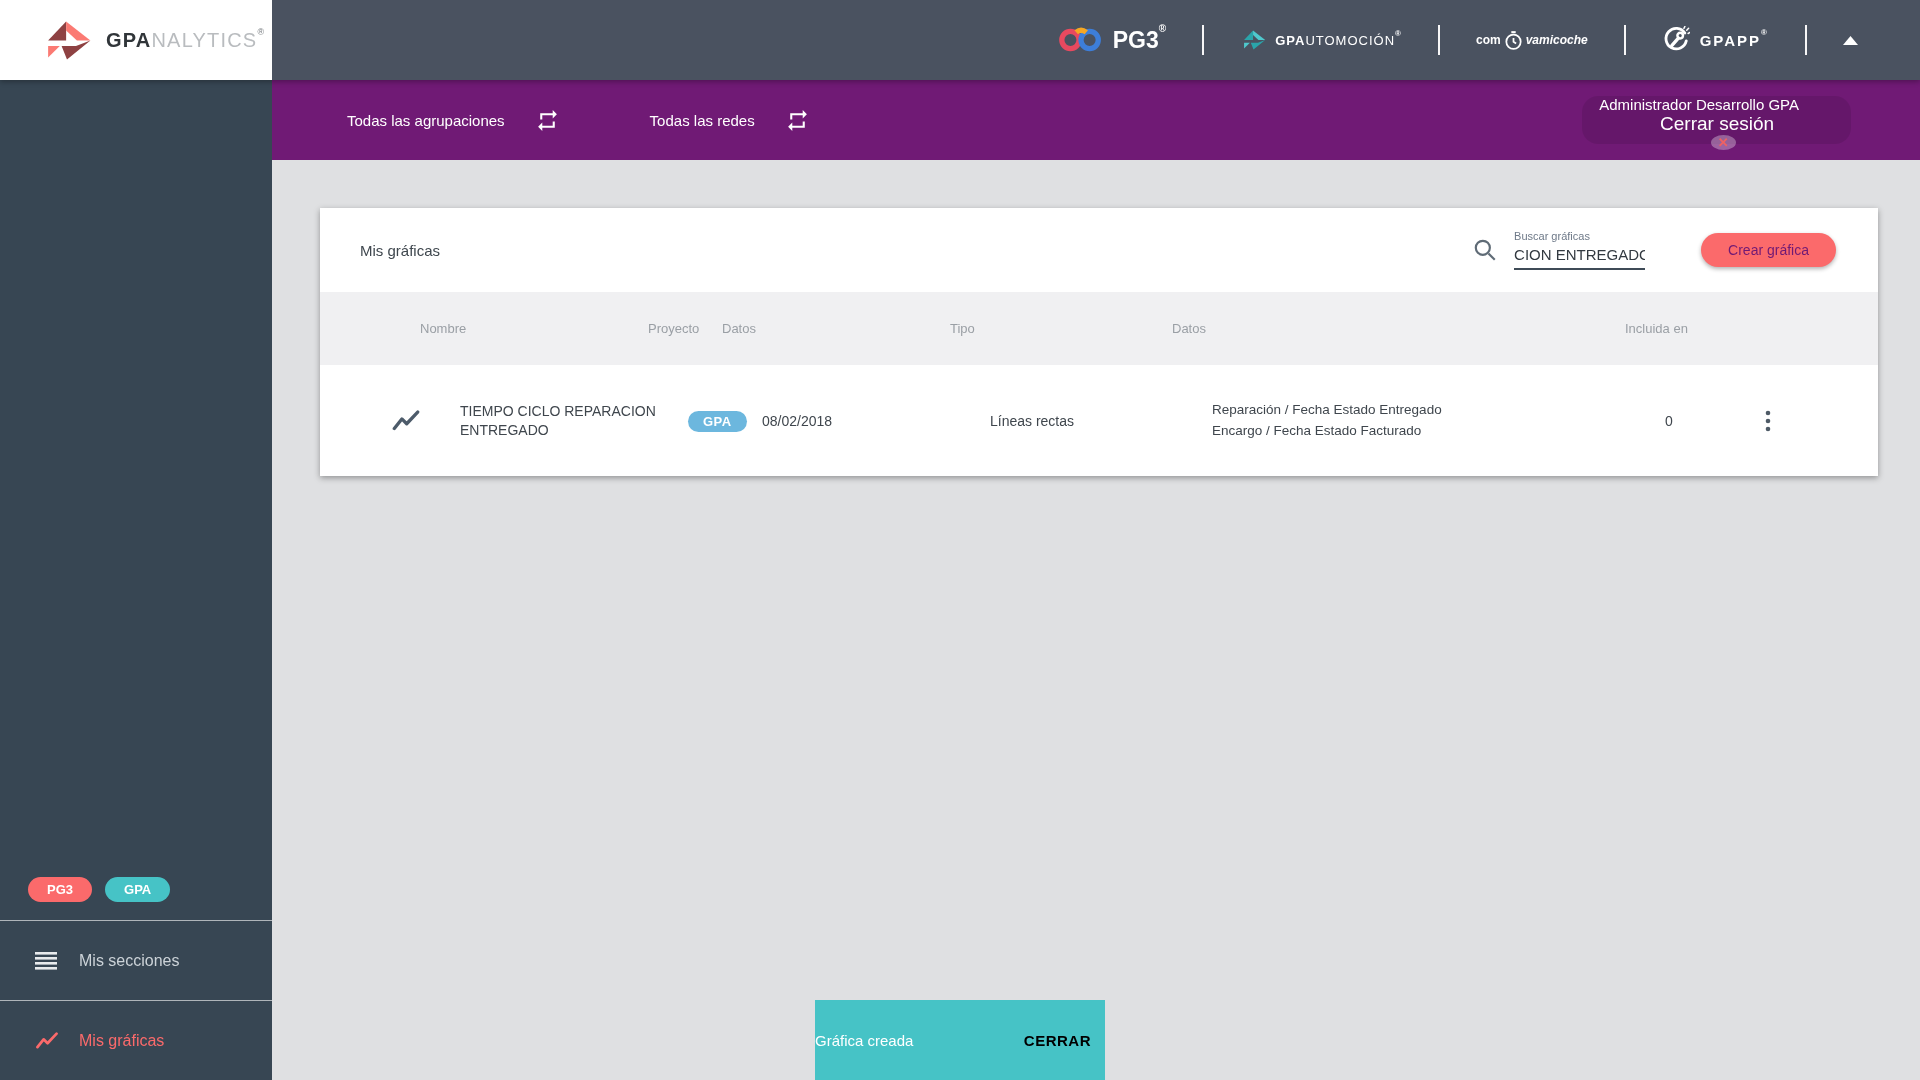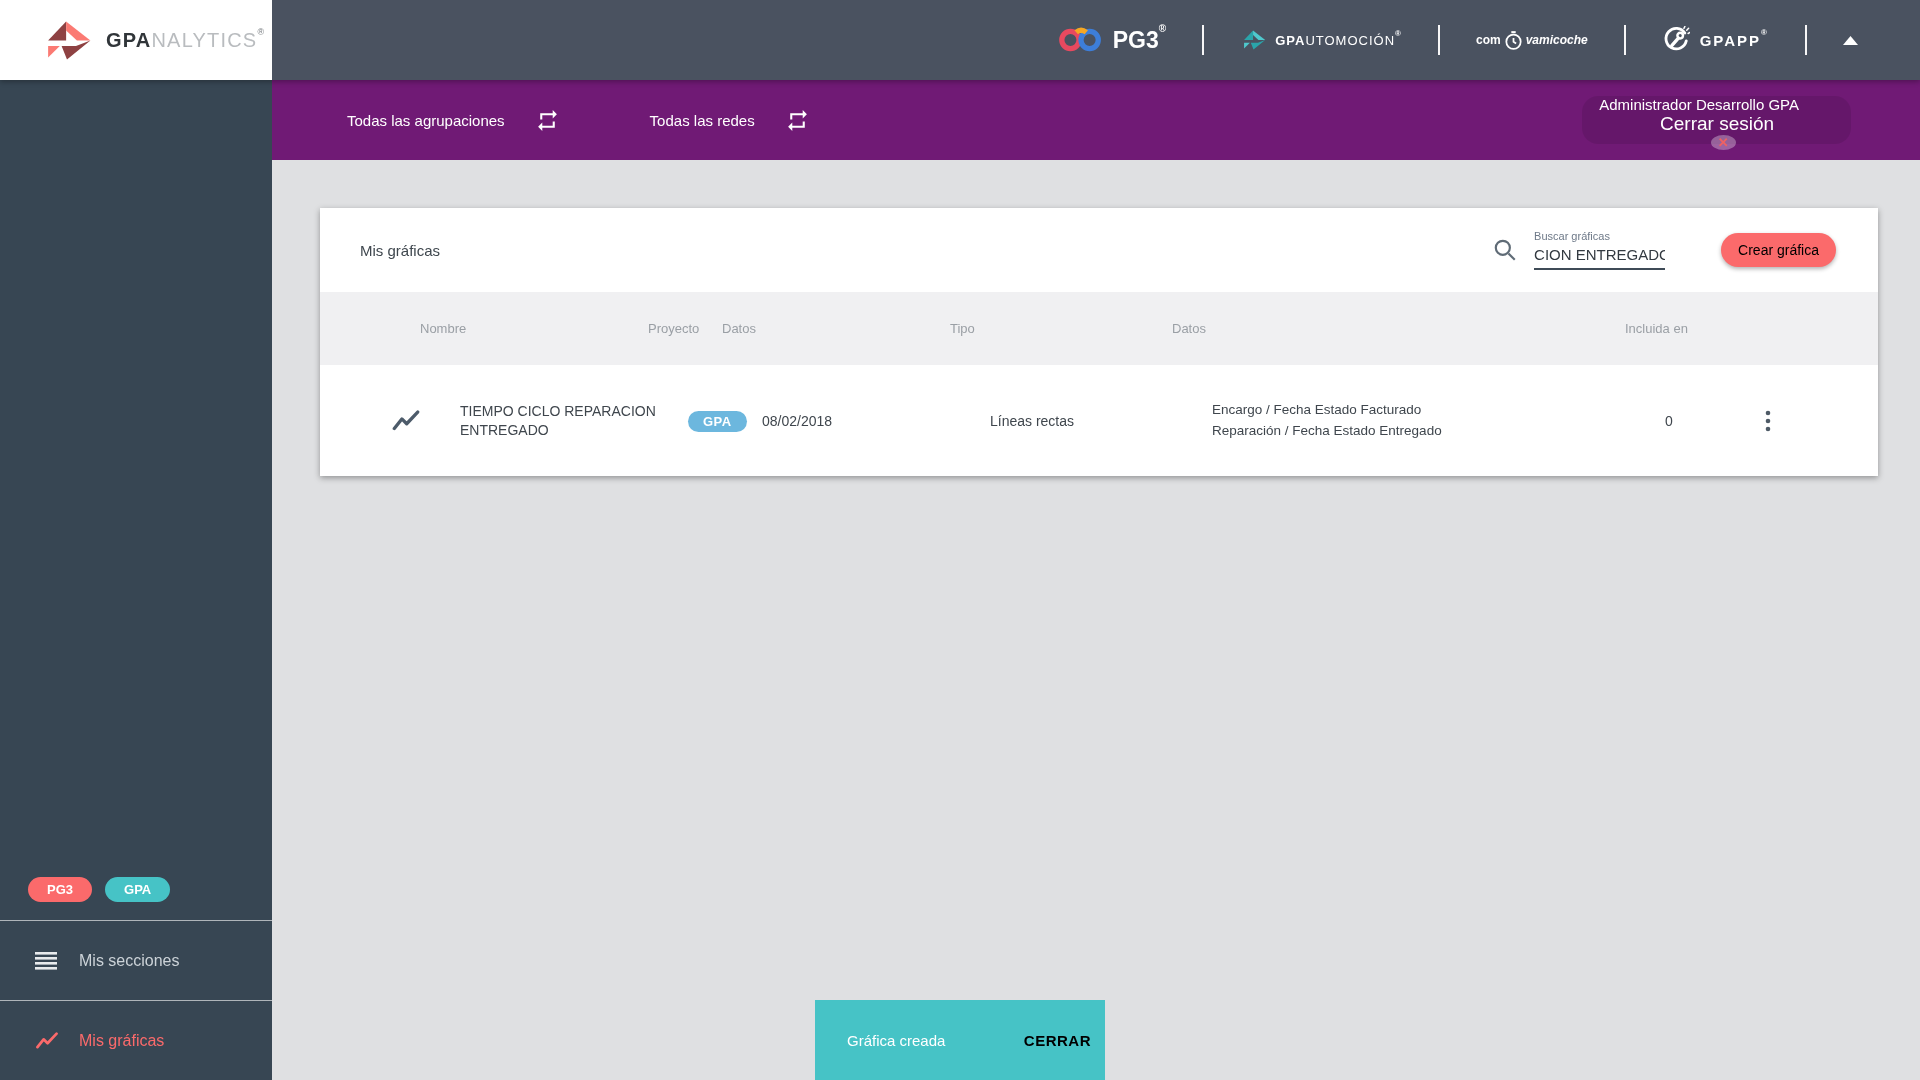--- a/index.html
+++ b/index.html
@@ -65,43 +65,43 @@
   
   .content { position:absolute; left:272px; top:160px; right:0; bottom:0; }
   .card { position:absolute; left:48px; top:48px; width:1558px; background:#fff;
     box-shadow:0 2px 6px rgba(0,0,0,.35); }
   .card-header { height:84px; display:flex; align-items:center; padding:0 42px 0 40px; }
   .card-title { font-size:15px; font-weight:400; color:#3f474e; flex:1; }
   .search-icon-wrap { display:flex; margin-right:16px; cursor:pointer; }
   .search-field { width:131px; margin-right:56px; border-bottom:2px solid #3f4b57; padding-bottom:5px; cursor:text; }
   .search-label { display:block; font-size:11px; color:#6e7988; margin-bottom:4px; }
   .search-value { font-size:15px; color:#333a41; white-space:nowrap; display:flex; align-items:center; overflow:hidden; }
-  .create-btn { height:34px; padding:0 17px; border-radius:17px; background:#fb6a6b;
-    color:#000000; font-size:14px; border:none; cursor:pointer; box-shadow:0 2px 4px rgba(0,0,0,.3);
+  .create-btn { height:34px; padding:0 27px; border-radius:17px; background:#fb6a6b;
+    color:#701a75; font-size:14px; border:none; cursor:pointer; box-shadow:0 2px 4px rgba(0,0,0,.3);
     font-family:inherit; }
 
   .thead, .tbody-row { display:grid;
     grid-template-columns:100px 228px 74px 228px 222px 449px 100px 1fr;
     align-items:center; }
   .thead { height:73px; background:#f0f0f2; }
   .th { font-size:13px; color:#9a9fa5; }
   .pad4 { padding-left:4px; }
   .tbody-row { height:111px; color:#3f464d; font-size:14px; cursor:pointer;padding-left:40px; }
   .chart-cell { display:flex; padding-left:32px; }
   .name-cell { line-height:1.35; padding-right:26px; }
   .badge-blue { width:fit-content; background:#6cb7de; color:#fff; font-weight:bold;
     font-size:13px; border-radius:12px; padding:3px 15px; letter-spacing:.5px; }
   .datos-cell { font-size:13.5px; line-height:1.5; }
   .actions-cell { display:flex; }
   .more-btn { background:none; border:none; cursor:pointer; display:flex; padding:4px; }
 
   
   .toast { position:absolute; left:815px; top:1000px; width:290px; height:80px;
     background:#46c3c6; display:flex; align-items:center; z-index:30; }
-  .toast-msg { margin-left:32px; font-size:15px; color:#fff;text-align:right; }
+  .toast-msg { font-size:15px; color:#fff;text-align:right; }
   .toast-action { margin-left:auto; margin-right:14px; background:none; border:none;
     color:#000000; font-size:15px; font-weight:bold; letter-spacing:.5px; cursor:pointer; font-family:inherit; }
 </style>
 </head>
 <body>
 
 <header class="top-header">
   <div class="logo-area">
     <svg width="54" height="47" viewBox="0 0 60 52">
       <polygon points="9,26 29,5 29,26" fill="#8e4142"></polygon>
@@ -249,22 +249,22 @@
           <polyline points="1.5,13.5 7,6.5 10.5,10 18.5,1.5"></polyline>
         </svg>
       </div>
       <div class="name-cell">TIEMPO CICLO REPARACION ENTREGADO</div>
       <div>
         <span class="badge-blue">GPA</span>
       </div>
       <div>08/02/2018</div>
       <div>Líneas rectas</div>
       <div class="datos-cell">
+        <div>Reparación / Fecha Estado Entregado</div>
         <div>Encargo / Fecha Estado Facturado</div>
-        <div>Reparación / Fecha Estado Entregado</div>
       </div>
       <div class="pad4">0</div>
       <div class="actions-cell">
         <button class="more-btn">
           <svg width="6" height="24" viewBox="0 0 6 22" fill="#4e5a66">
             <circle cx="3" cy="3" r="2.3"></circle>
             <circle cx="3" cy="11" r="2.3"></circle>
             <circle cx="3" cy="19" r="2.3"></circle>
           </svg>
         </button>

